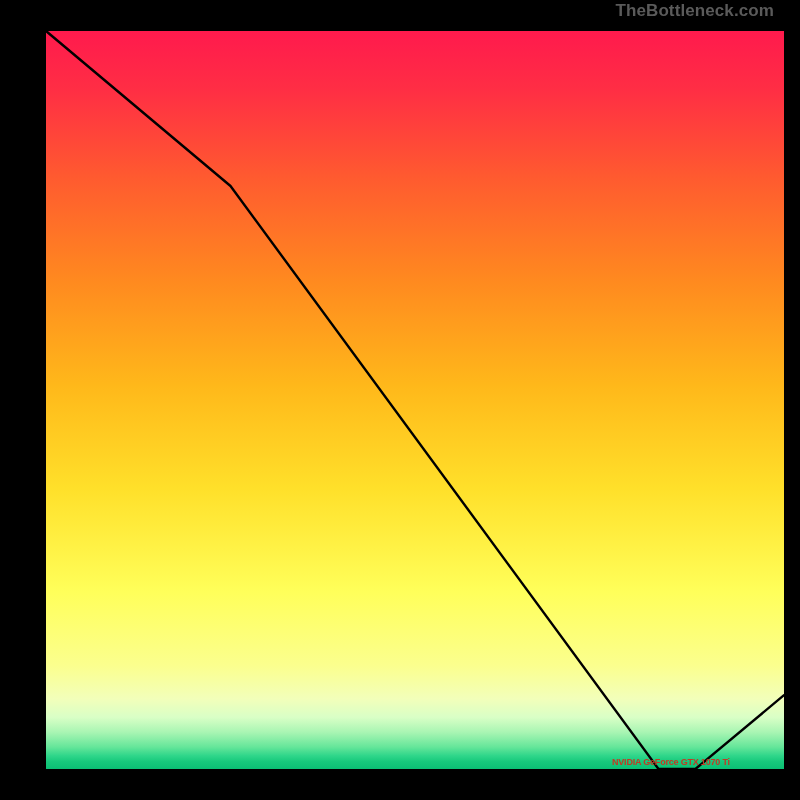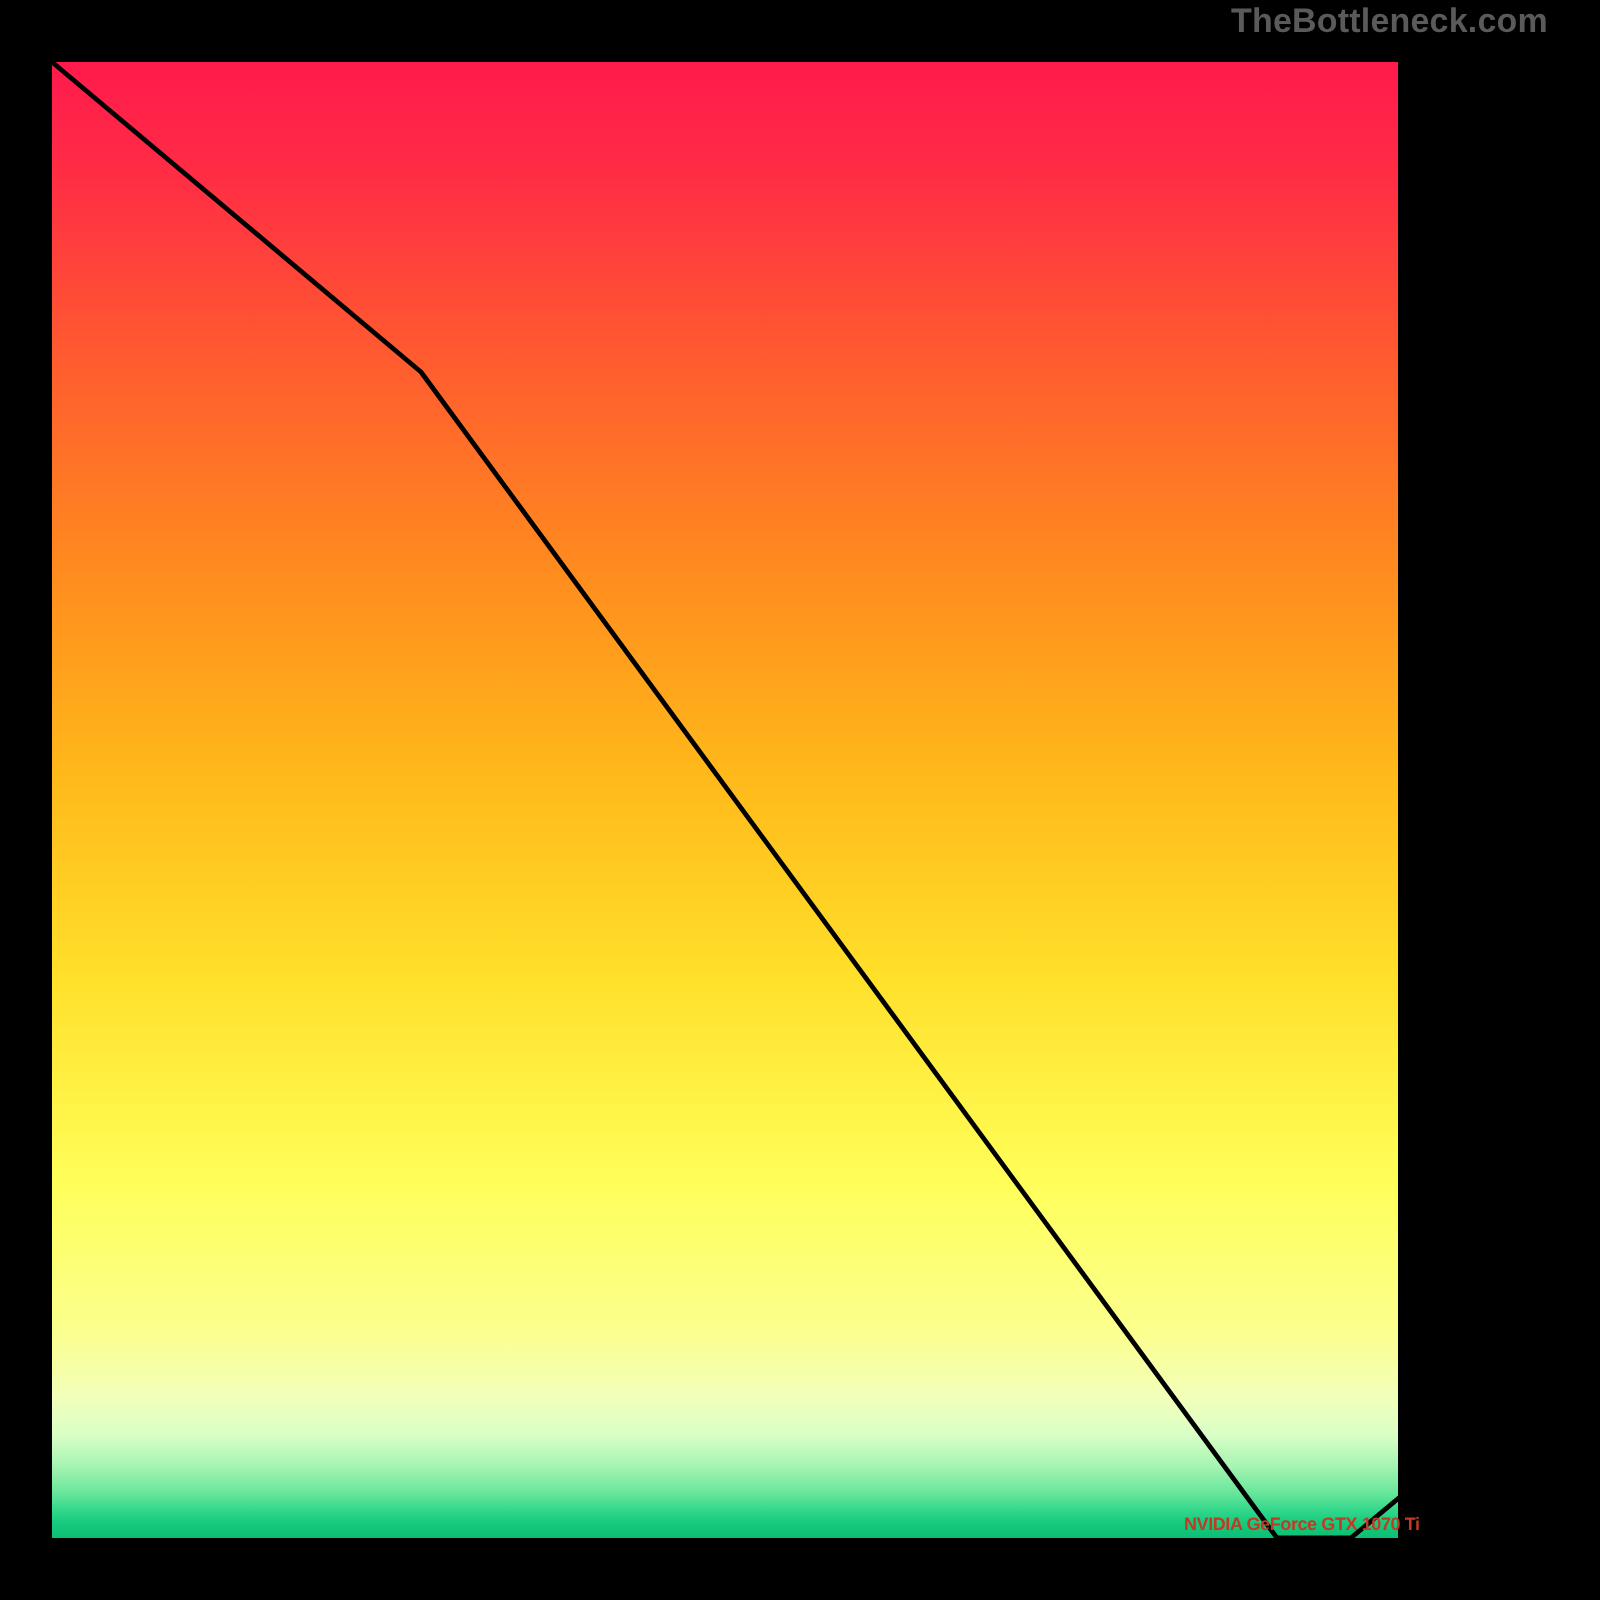--- a/index.html
+++ b/index.html
@@ -7,23 +7,23 @@
   .frame {
     position: absolute;
     left: 20px;
     top: 20px;
     width: 760px;
     height: 760px;
     background: #000;
   }
   .plot-area {
     position: absolute;
-    left: 6px;
+    left: 26px;
     top: 11px;
-    width: 673px;
+    width: 738px;
     height: 738px;
     background: linear-gradient(
       to bottom,
       #ff1a4d 0%,
       #ff2e44 8%,
       #ff5b2f 20%,
       #ff8a1f 34%,
       #ffb81a 48%,
       #ffe02a 62%,
       #ffff5a 76%,

